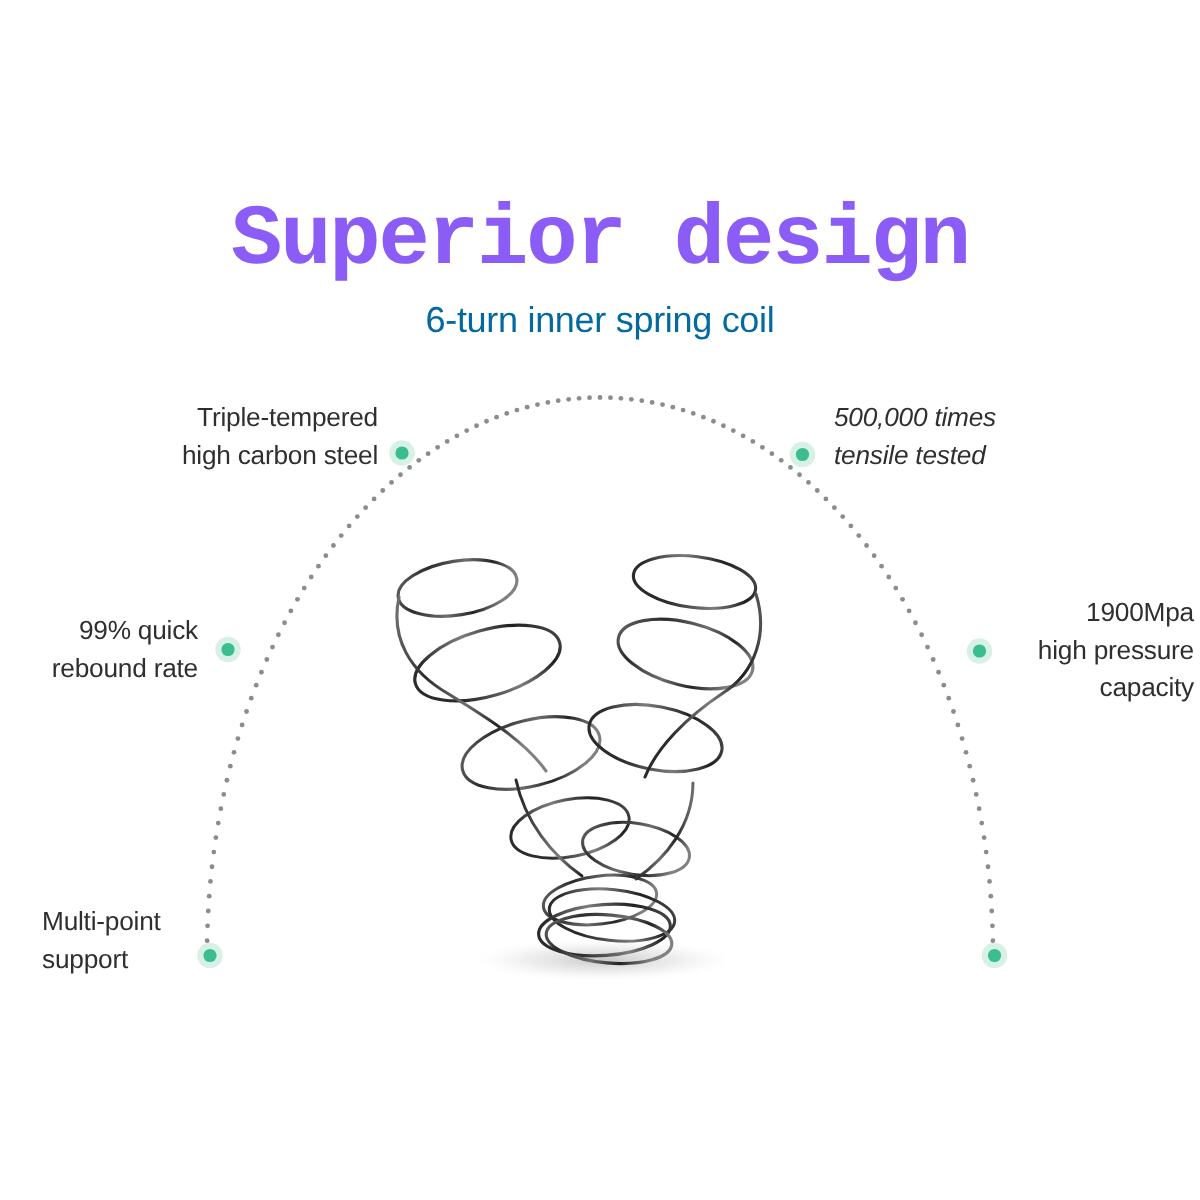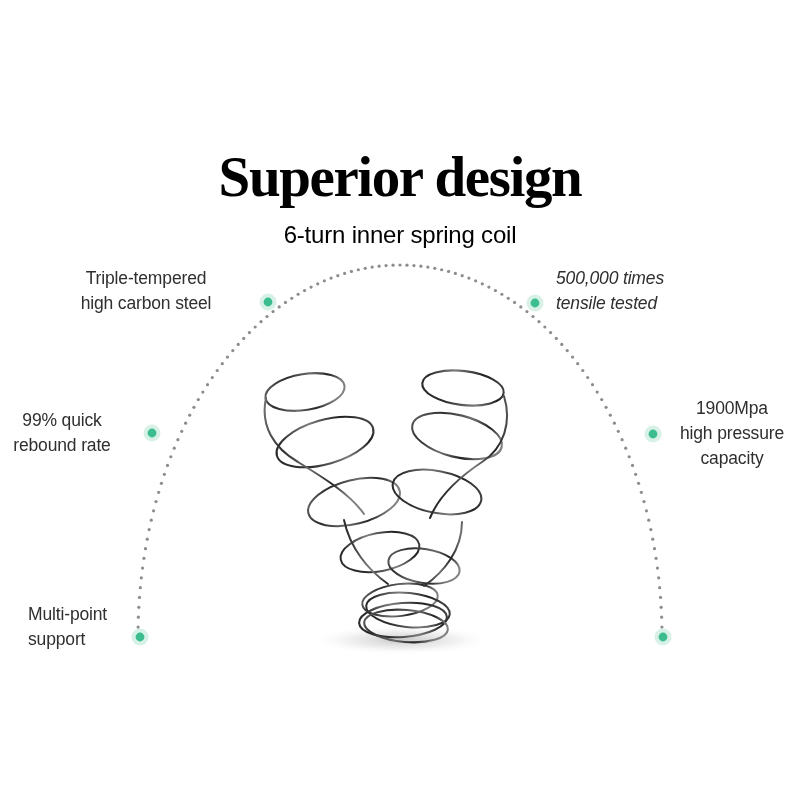--- a/index.html
+++ b/index.html
@@ -25,29 +25,29 @@
     position: absolute;
     left: 0;
     top: 132px;
     width: 800px;
     text-align: center;
   }
   #page-title {
     font-size: 57px;
     font-weight: bold;
     letter-spacing: -1.4px;
-    color: #000000;
+    color: #8b5cf6;
     line-height: 1.02;
-    margin: 16px;
-    font-family: Liberation Serif, serif;
+    margin: 0;
+    font-family: Liberation Mono, monospace;
   }
   #page-subtitle {
     font-size: 24px;
     font-weight: normal;
-    color: #000000;
+    color: #0369a1;
     letter-spacing: -0.2px;
     margin: 11px 0 0 0;
     line-height: 1.1;
   }
 
   
   #arc-layer {
     position: absolute;
     left: 0;
     top: 0;
@@ -58,21 +58,21 @@
 
   
   .feature-label {
     position: absolute;
     font-size: 17.5px;
     line-height: 25px;
     color: #2f2f2f;
     letter-spacing: -0.15px;
     white-space: pre-line;
   }
-  .feature-label.align-right { text-align: center; }
+  .feature-label.align-right { text-align: right; }
   .feature-label.align-left  { text-align: left; }
 
   
   #label-steel     { left: 40px;  top: 266px; width: 212px; }
   #label-tensile   { left: 556px; top: 266px; width: 220px; font-style: italic; }
   #label-rebound   { left: -8px;  top: 408px; width: 140px; }
   #label-pressure  { left: 668px; top: 396px; width: 128px; }
   #label-multi     { left: 28px;  top: 602px; width: 130px; }
   #label-sound     { left: 672px; top: 602px; width: 112px; }
 

